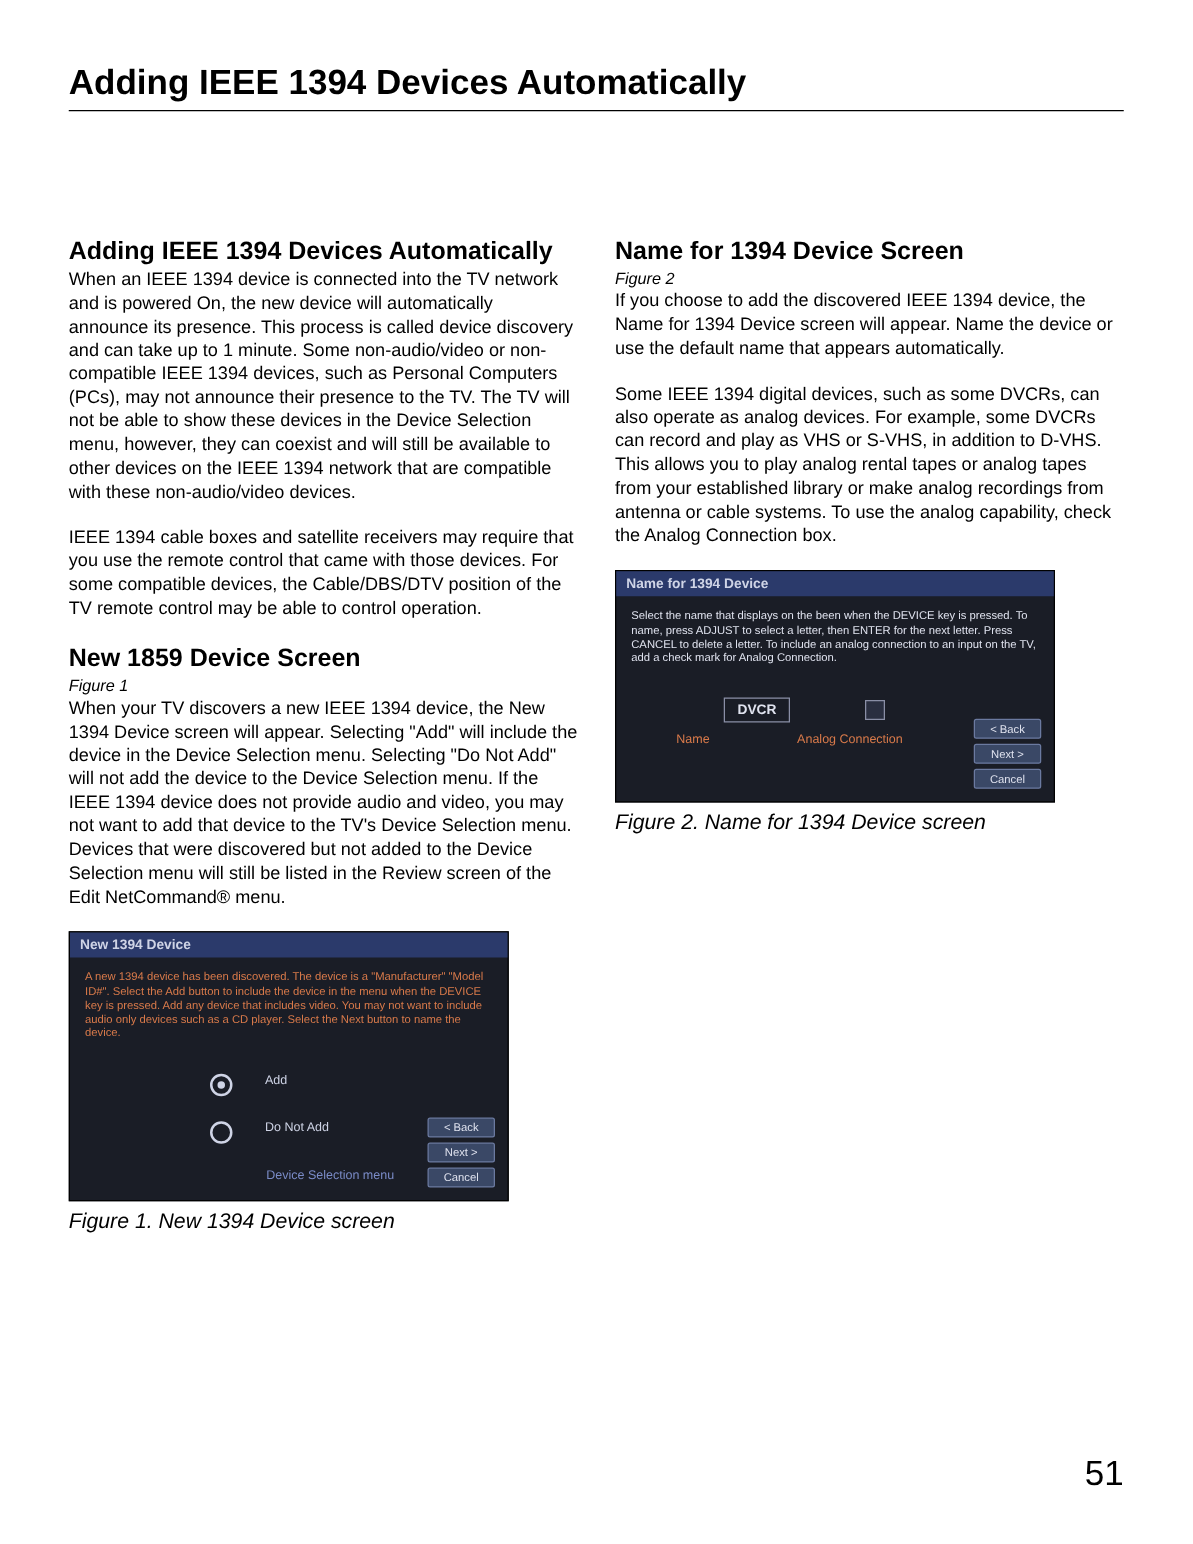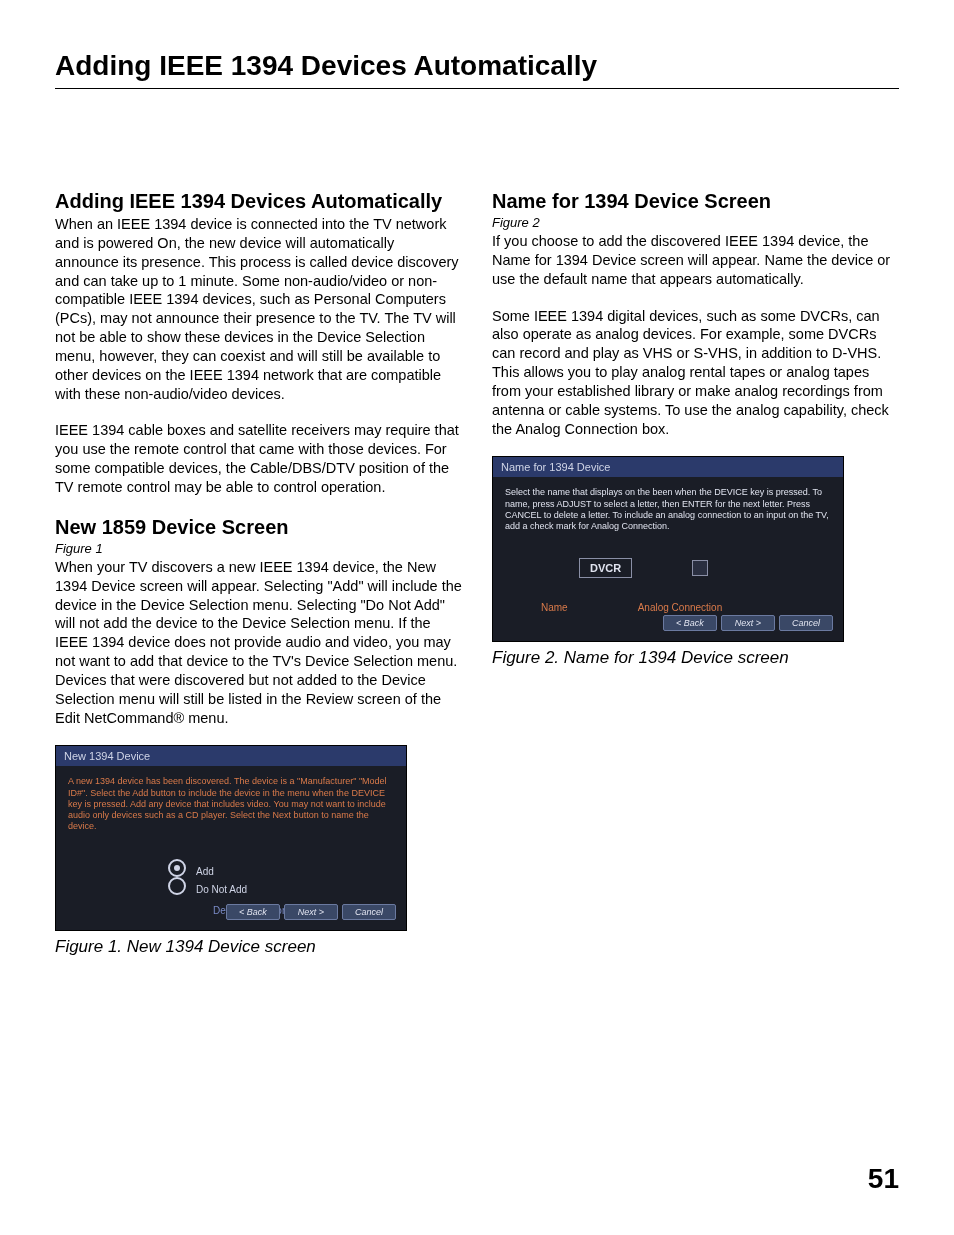--- a/index.html
+++ b/index.html
@@ -47,61 +47,61 @@
   .caption {
     font-style: italic;
     font-size: 17px;
     margin: 6px 0 0 0;
   }
   .page-num {
     position: absolute;
     right: 55px;
     bottom: 40px;
     font-size: 28px;
-    font-weight: bold;
+    font-weight: normal;
     margin-left: 16px;
   }
   .rel {
     position: relative;
     min-height: 1235px;
     box-sizing: border-box;
   }
   .screenshot {
     width: 350px;
     background: #1a1d26;
     color: #bcbfcf;
     font-size: 9px;
     border: 1px solid #000;
     margin-top: 8px;
   }
   .screenshot .titlebar {
     background: #2b3a6b;
     color: #cfd4e6;
-    font-weight: normal;
+    font-weight: bold;
     padding: 4px 8px;
     font-size: 11px;
   }
   .screenshot .inner {
     padding: 10px 12px 14px 12px;
     position: relative;
     min-height: 140px;
   }
   .screenshot .instr {
     font-size: 9px;
     line-height: 1.25;
     color: #e0e3ef;
   }
   .screenshot .instr .hl {
     color: #d97a4a;
   }
   .radio-row {
     display: flex;
-    align-items: flex-end;
-    gap: 10px;
-    margin: 0 0;
+    align-items: flex-start;
+    gap: 26px;
+    margin: 20px 0;
     color: #cfd4e6;
     font-size: 10px;
   }
   .radio {
     width: 14px;
     height: 14px;
     border: 2px solid #cfd4e6;
     border-radius: 50%;
     display: inline-flex;
     align-items: center;
@@ -112,23 +112,22 @@
     width: 6px;
     height: 6px;
     background: #cfd4e6;
     border-radius: 50%;
   }
   .btn-stack {
     position: absolute;
     right: 10px;
     bottom: 10px;
     display: flex;
-    flex-direction: row;
+    flex-direction: column;
     gap: 4px;
-    font-style: italic;
   }
   .mini-btn {
     background: #3a4866;
     color: #e0e3ef;
     font-size: 9px;
     padding: 2px 6px;
     border: 1px solid #6b7aa0;
     border-radius: 2px;
     text-align: center;
     min-width: 40px;
@@ -145,21 +144,21 @@
     width: 14px;
     height: 14px;
     border: 1px solid #8a8fa6;
     background: #2a2f40;
     display: inline-block;
   }
   .field-row {
     display: flex;
     align-items: center;
     gap: 60px;
-    margin: 26px 0 24px 30px;
+    margin: 26px 0 8px 30px;
     padding-left: 44px;
   }
   .field-labels {
     display: flex;
     gap: 70px;
     margin-left: 36px;
     color: #d97a4a;
     font-size: 10px;
   }
   .opts-block {

